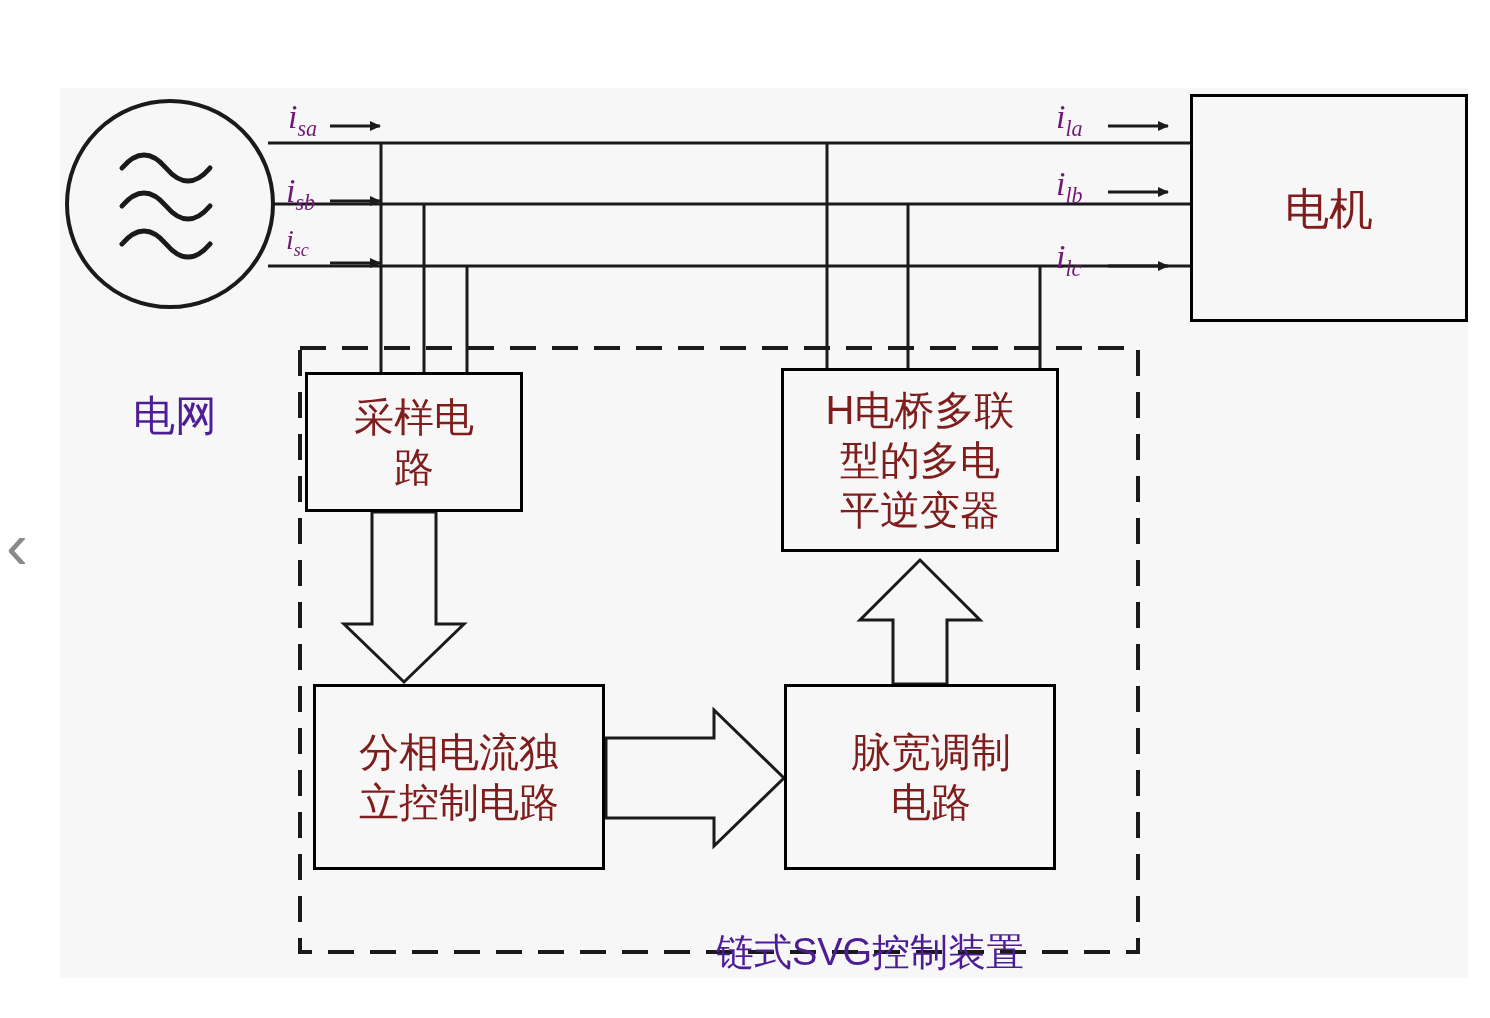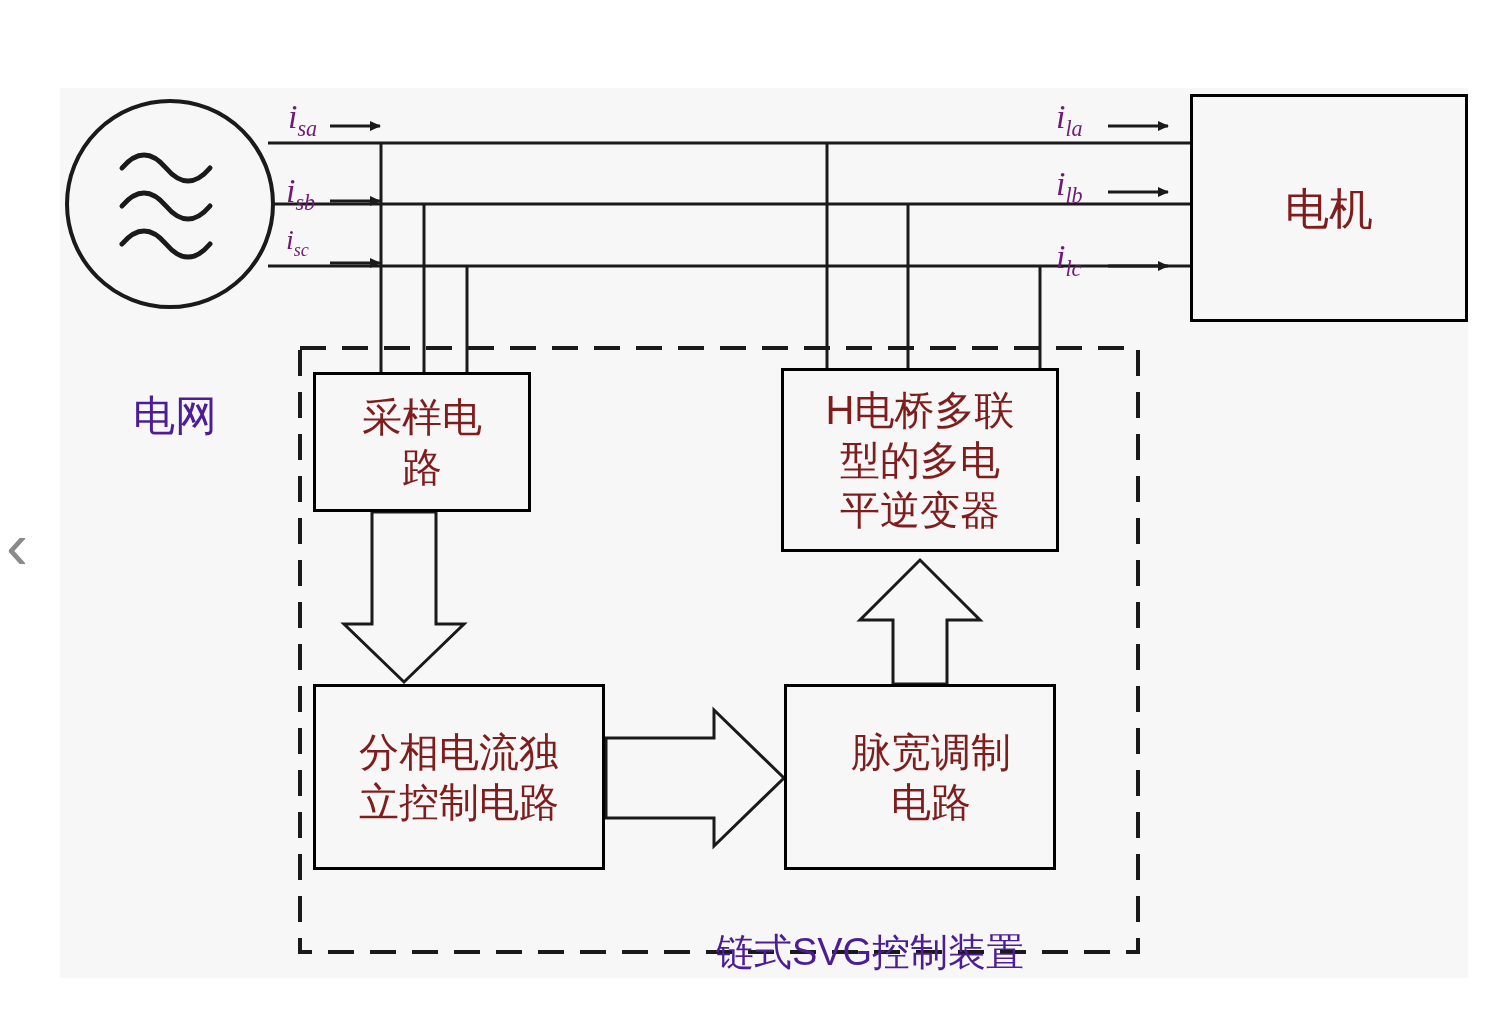--- a/index.html
+++ b/index.html
@@ -123,21 +123,21 @@
 
     <g fill="#f7f7f7" stroke="#1a1a1a" stroke-width="3">
       <path d="M893,684 L893,620 L860,620 L920,560 L980,620 L947,620 L947,684 Z"></path>
     </g>
   </svg>
 
   <div class="box" style="left:1190px; top:94px; width:278px; height:228px; font-size:44px;">
     <span>电机</span>
   </div>
 
-  <div class="box" style="left:313px; top:372px; width:218px; height:140px; font-size:40px;">
+  <div class="box" style="left:305px; top:372px; width:218px; height:140px; font-size:40px;">
     <span>采样电
 路</span>
   </div>
 
   <div class="box" style="left:313px; top:684px; width:292px; height:186px; font-size:40px;">
     <span>分相电流独
 立控制电路</span>
   </div>
 
   <div class="box" style="left:781px; top:368px; width:278px; height:184px; font-size:40px;">

